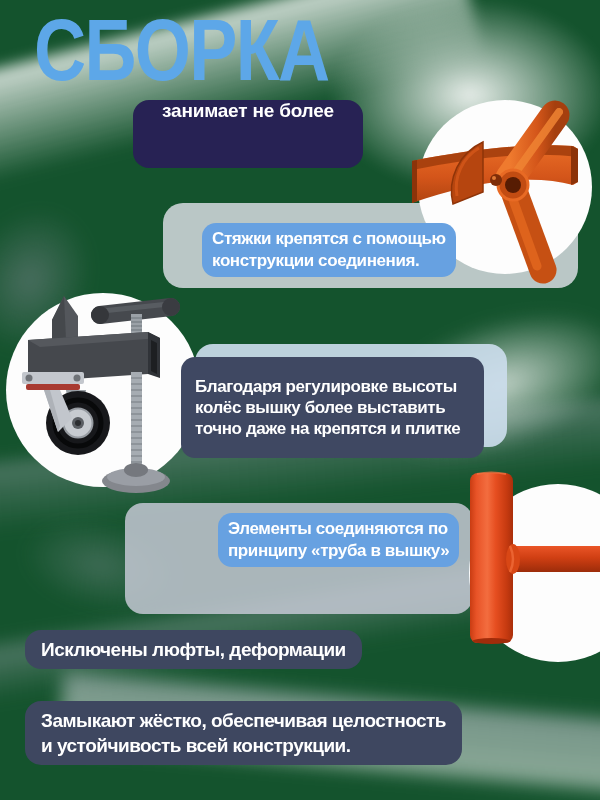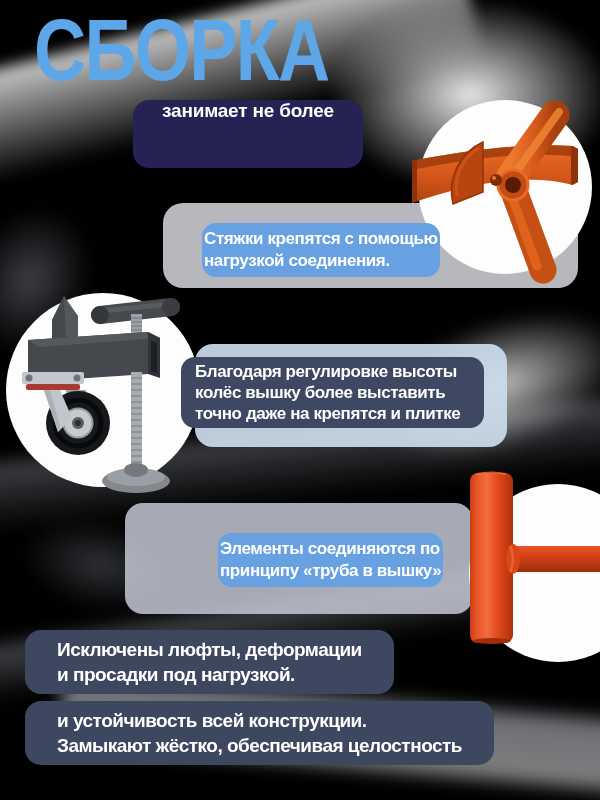--- a/index.html
+++ b/index.html
@@ -1,18 +1,18 @@
 <!DOCTYPE html>
 <html><head>
 <meta charset="utf-8">
 <style>
   html,body{margin:0;padding:0;background:#9aa0a8;}
   .poster{
     position:relative;width:600px;height:800px;overflow:hidden;
-    background:#000000;
+    background:#14532d;
     font-family:"Liberation Sans","DejaVu Sans",sans-serif;
   }
   
   .crease{position:absolute;pointer-events:none;}
   .cr1{left:-80px;top:20px;width:560px;height:110px;transform:rotate(-14deg);
        background:linear-gradient(rgba(255,255,255,.8),rgba(255,255,255,0));filter:blur(7px);}
   .cr2{left:-30px;top:205px;width:120px;height:150px;transform:rotate(24deg);border-radius:50%;
        background:radial-gradient(rgba(138,143,156,.45),rgba(138,143,156,0) 70%);filter:blur(8px);}
   .cr3{left:330px;top:0px;width:280px;height:190px;border-radius:50%;
        background:radial-gradient(rgba(255,255,255,.9),rgba(255,255,255,0) 72%);filter:blur(6px);}
@@ -44,37 +44,37 @@
   .card2{left:195px;top:344px;width:312px;height:103px;border-radius:18px;background:rgba(203,220,236,.92);}
   .card3{left:125px;top:503px;width:348px;height:111px;border-radius:18px;background:rgba(196,200,212,.85);}
 
   .circle{position:absolute;border-radius:50%;background:#fdfdfd;}
   .c1{left:418px;top:100px;width:174px;height:174px;}
   .c2{left:6px;top:293px;width:194px;height:194px;}
   .c3{left:469px;top:484px;width:178px;height:178px;}
 
   .bubble{
     position:absolute;border-radius:14px;color:#fff;font-weight:700;
-    font-size:17px;line-height:22px;letter-spacing:-.4px;padding:5px 2px;width:max-content;
+    font-size:17px;line-height:22px;letter-spacing:-.4px;padding:5px 10px;width:max-content;
   }
   .blue{background:#67a1e1;}
   .b1{left:202px;top:223px;}
   .b2{left:181px;top:357px;width:303px;box-sizing:border-box;background:#3f4862;
-      line-height:21px;padding:4px 14px;}
-  .b3{left:218px;top:513px;margin-top:20px;}
+      line-height:21px;padding:19px 14px;}
+  .b3{left:218px;top:513px;}
 
   .photo{position:absolute;}
   .ph1{left:383px;top:100px;}
   .ph2{left:8px;top:286px;}
   .ph3{left:466px;top:470px;}
 
   .badge-dark{
     position:absolute;background:#3e4760;border-radius:16px;color:#fff;
     font-size:19px;line-height:25px;font-weight:700;letter-spacing:-.5px;
-    padding:7px 32px;width:max-content;max-width:540px;
+    padding:7px 16px;width:max-content;max-width:540px;
   }
   .bA{left:25px;top:630px;}
   .bB{left:25px;top:701px;}
 </style>
 </head>
 <body>
 
 <div class="poster">
 
   <div class="crease cr1"></div>
@@ -88,21 +88,21 @@
 
   <h1 class="title">СБОРКА</h1>
   <div class="navy-badge">
     <div class="navy-line1">занимает не более</div>
   </div>
 
   <div class="card card1"></div>
   <div class="circle c1"></div>
   <div class="bubble blue b1">
     <div>Стяжки крепятся с помощью</div>
-    <div>нагрузкой соединения.</div>
+    <div>конструкции соединения.</div>
   </div>
   <svg class="photo ph1" width="214" height="192" viewBox="0 0 214 192">
     <defs>
       <linearGradient id="barG" x1="0" y1="0" x2="0" y2="1">
         <stop offset="0" stop-color="#e96d26"></stop>
           <stop offset=".55" stop-color="#d4551a"></stop>
           <stop offset="1" stop-color="#b04410"></stop>
       </linearGradient>
       <linearGradient id="tubeG" x1="0" y1="0" x2="1" y2="0">
         <stop offset="0" stop-color="#ef7a2e"></stop>
@@ -206,20 +206,19 @@
     <rect x="42" y="76" width="92" height="26" fill="url(#hpipeG)"></rect>
     <rect x="4" y="3" width="43" height="170" rx="8" fill="url(#vpipeG)"></rect>
     <path d="M11,4 Q25,1 40,4" stroke="#f07040" stroke-width="2" fill="none" opacity=".8"></path>
     <ellipse cx="47" cy="89" rx="7" ry="15" fill="#d94715"></ellipse>
     <path d="M44,76 q6,13 0,26" stroke="#ef6a38" stroke-width="2.5" fill="none" opacity=".8"></path>
     <ellipse cx="25.5" cy="171" rx="19" ry="3" fill="#a02c0a"></ellipse>
   </svg>
 
   <div class="badge-dark bA">
     <div>Исключены люфты, деформации</div>
-    <div>и просадки под нагрузкой.</div>
   </div>
   <div class="badge-dark bB">
+    <div>Замыкают жёстко, обеспечивая целостность</div>
     <div>и устойчивость всей конструкции.</div>
-    <div>Замыкают жёстко, обеспечивая целостность</div>
   </div>
 
 </div>
 
 </body></html>

